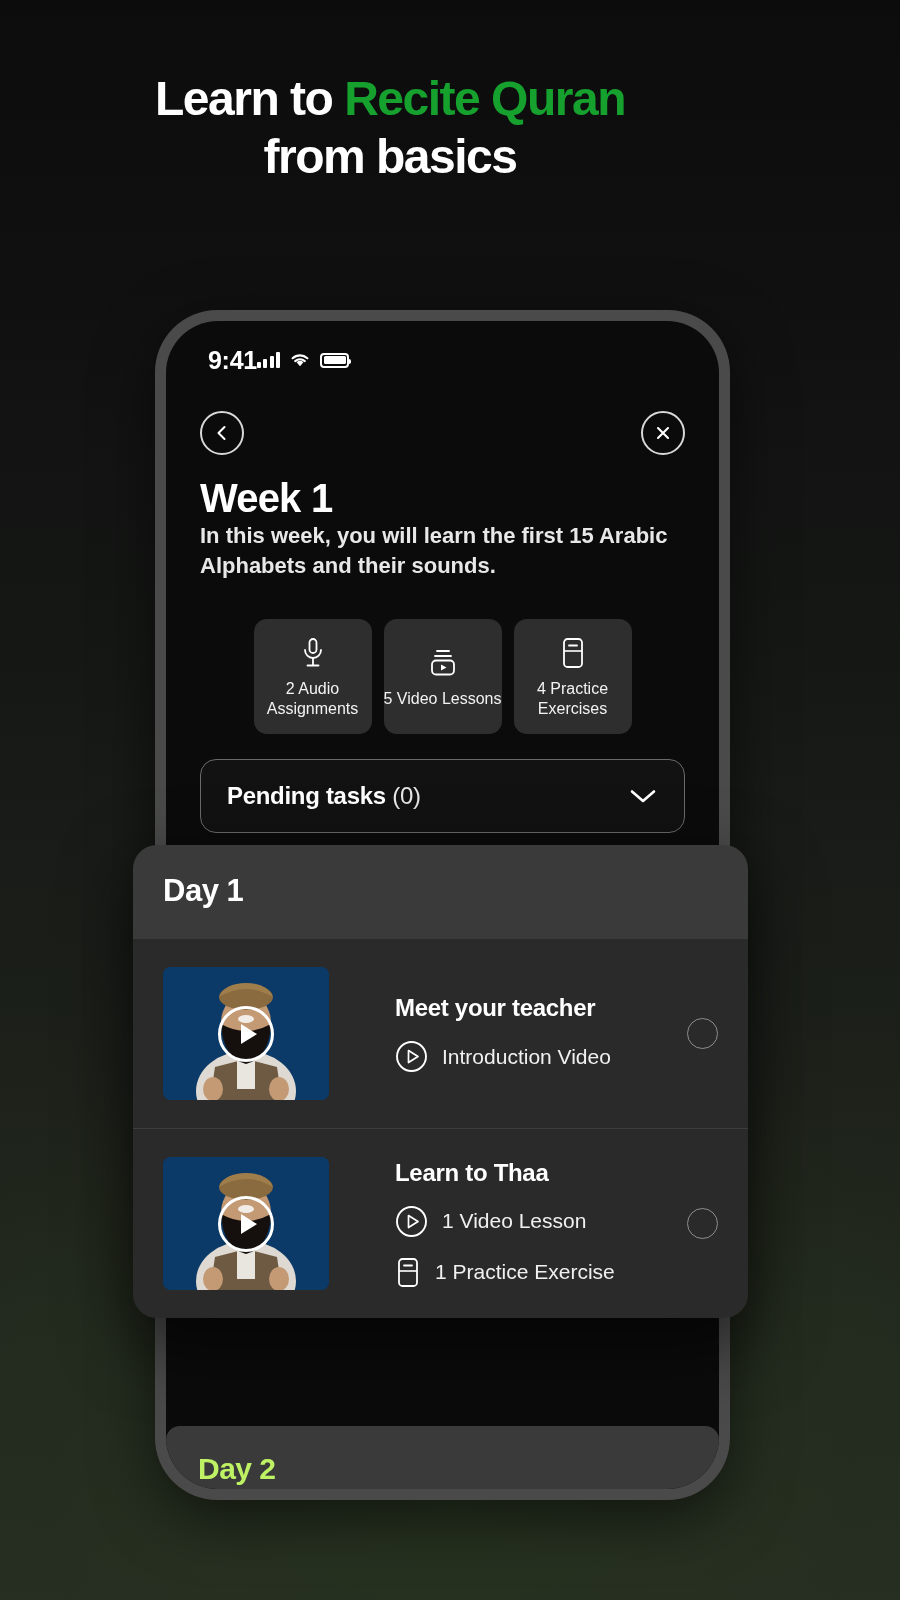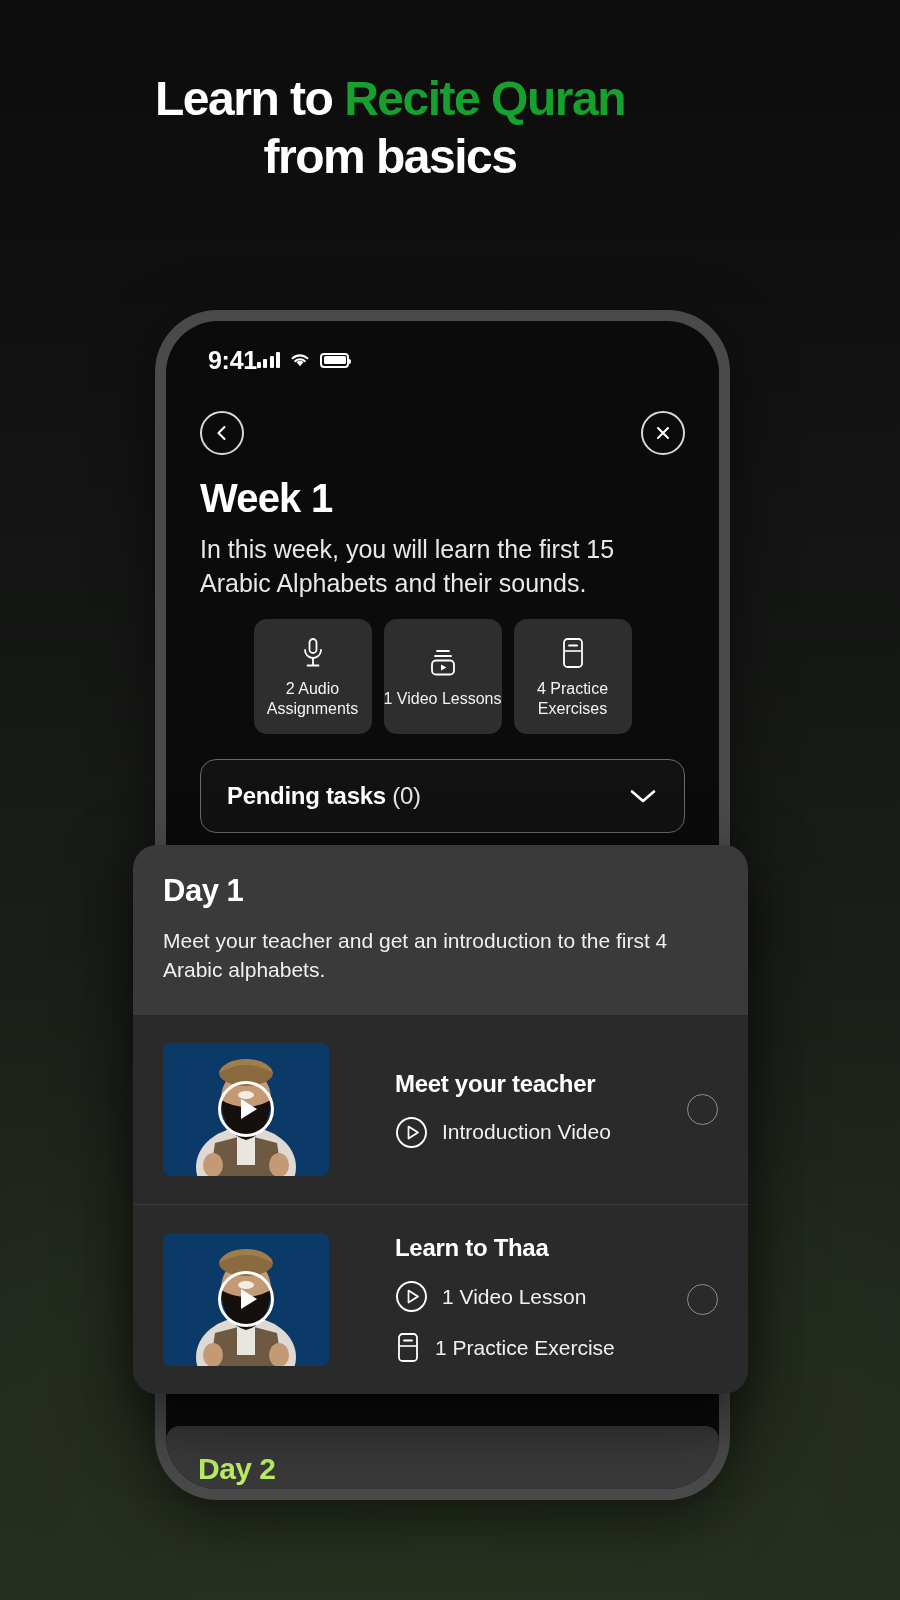--- a/index.html
+++ b/index.html
@@ -122,25 +122,25 @@
 
   
   .week-block { position: absolute; top: 155px; left: 34px; right: 34px; }
   .week-title {
     color: #fff;
     font-size: 40px;
     font-weight: 700;
     letter-spacing: -0.8px;
   }
   .week-desc {
-    margin-top: 12px;
+    margin-top: 0;
     color: #e8e8e8;
-    font-size: 25px;
+    font-size: 22px;
     line-height: 1.35;
-    font-weight: 400;
+    font-weight: 700;
     max-width: 480px;
   }
 
   
   .stats {
     position: absolute;
     top: 298px;
     left: 0; right: 0;
     display: flex;
     justify-content: center;
@@ -347,21 +347,21 @@
 
         <div class="stat-card">
           <div class="stat-icon">
             <svg width="32" height="32" viewBox="0 0 32 32">
               <path d="M10 4 L22 4" stroke="#fff" stroke-width="1.8" stroke-linecap="round"></path>
               <path d="M8 9 L24 9" stroke="#fff" stroke-width="1.8" stroke-linecap="round"></path>
               <rect x="5" y="13.5" width="22" height="14" rx="4" stroke="#fff" stroke-width="1.8" fill="none"></rect>
               <path d="M14 17.5 L19.5 20.5 L14 23.5 Z" fill="#fff"></path>
             </svg>
           </div>
-          <div class="stat-label">1 Video Lessons</div>
+          <div class="stat-label">5 Video Lessons</div>
         </div>
 
         <div class="stat-card">
           <div class="stat-icon">
             <svg width="26" height="34" viewBox="0 0 26 34">
               <rect x="4" y="3" width="18" height="28" rx="3.5" stroke="#fff" stroke-width="1.8" fill="none"></rect>
               <path d="M9 9.5 L17 9.5" stroke="#fff" stroke-width="1.8" stroke-linecap="round"></path>
               <path d="M4 15 L22 15" stroke="#fff" stroke-width="1.6"></path>
             </svg>
           </div>
@@ -385,21 +385,20 @@
 
       </div>
 
     </div>
   </div>
 
   <div class="overlay">
 
     <div class="ov-head">
       <div class="ov-day">Day 1</div>
-      <div class="ov-desc">Meet your teacher and get an introduction to the first 4 Arabic alphabets.</div>
     </div>
 
     <div class="ov-body">
 
       <div class="lesson">
         <div class="thumb">
           <svg class="person" viewBox="0 0 166 133" preserveAspectRatio="xMidYMid slice">
             <rect width="166" height="133" fill="#0b3a68"></rect>
             <ellipse cx="83" cy="124" rx="50" ry="40" fill="#ded9d2"></ellipse>
             <path d="M47 133 L52 100 L83 92 L114 100 L119 133 Z" fill="#6e5a42"></path>

